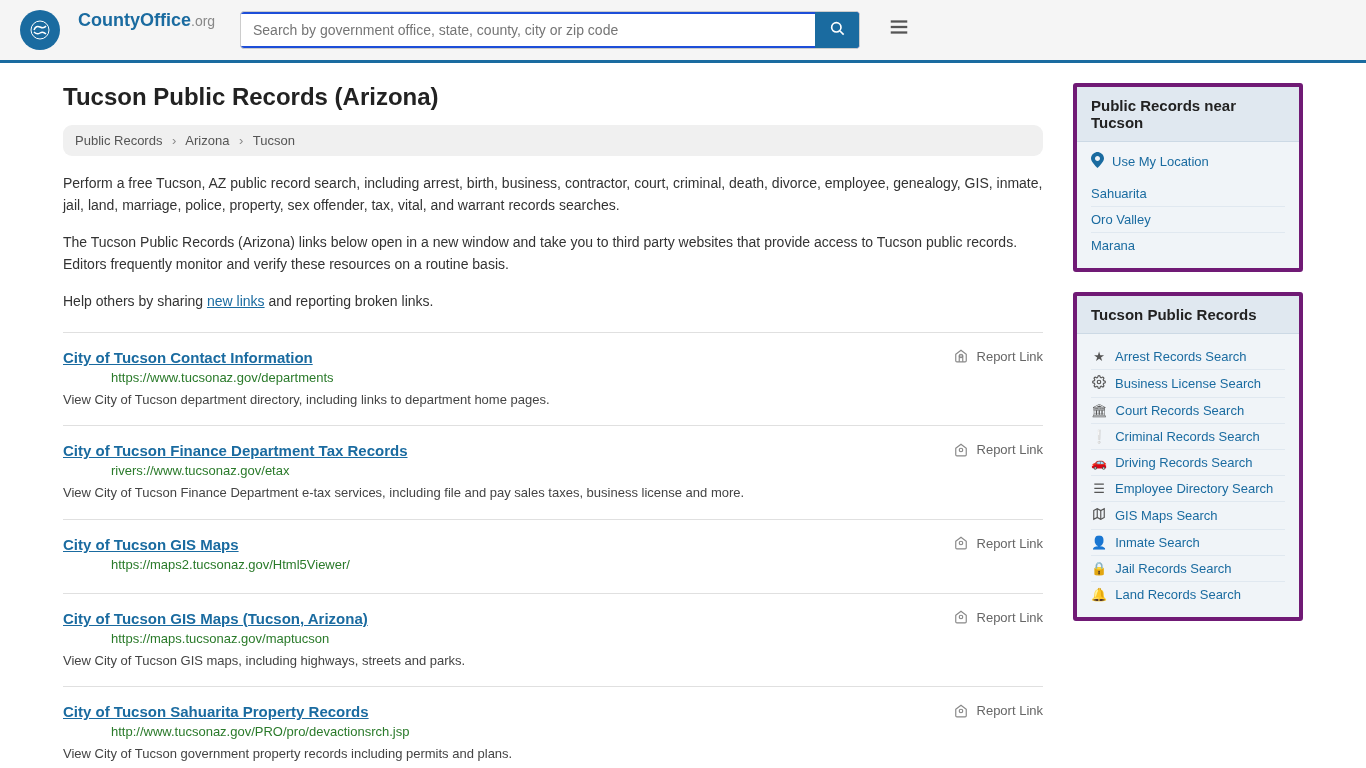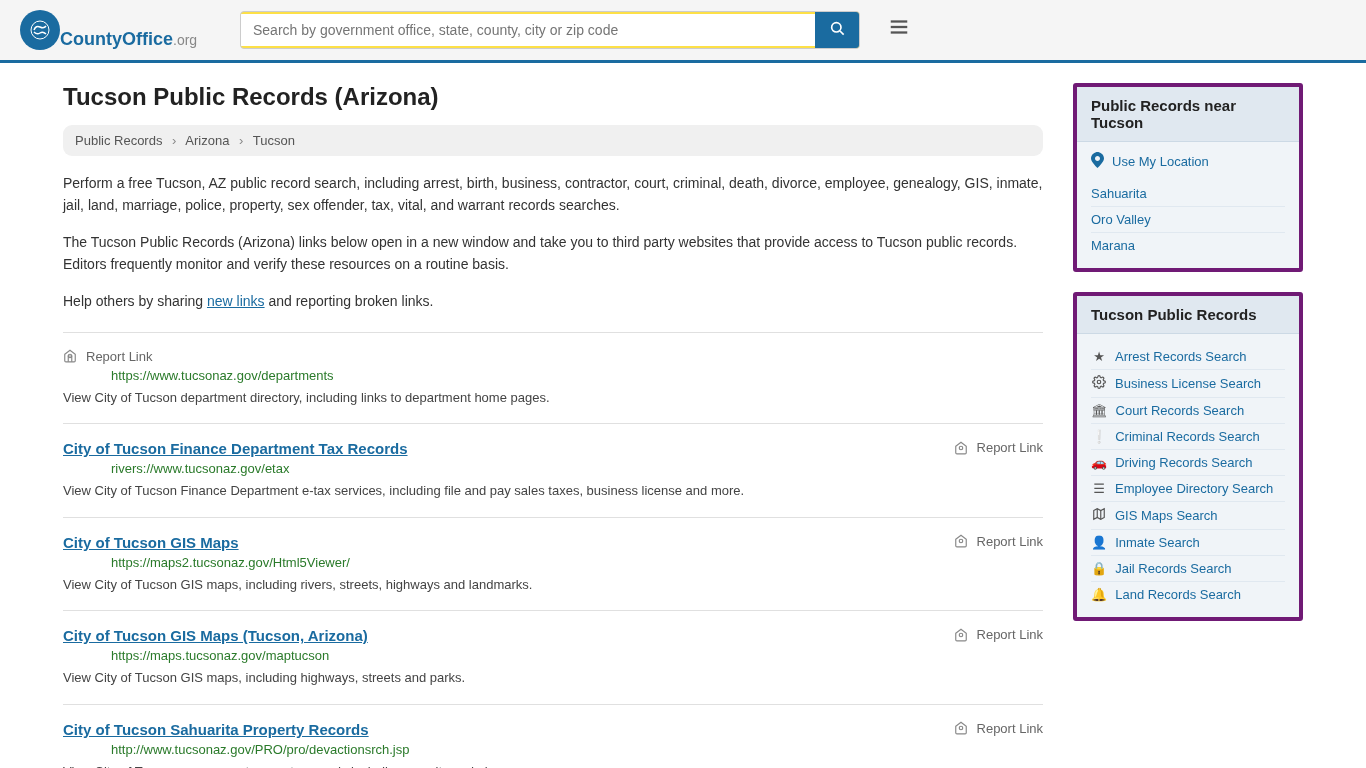--- a/index.html
+++ b/index.html
@@ -9,22 +9,22 @@
     .header {
       background: #f5f5f5;
       border-bottom: 3px solid #1a6ba0;
       padding: 10px 20px;
       display: flex;
       align-items: center;
       gap: 20px;
     }
     .logo-area {
       display: flex;
-      align-items: flex-end;
-      gap: 0;
+      align-items: flex-start;
+      gap: 18px;
       min-width: 200px;
     }
     .logo-circle {
       width: 40px;
       height: 40px;
       background: #1a6ba0;
       border-radius: 50%;
       display: flex;
       align-items: center;
       justify-content: center;
@@ -39,21 +39,21 @@
     .logo-text span {
       color: #1a6ba0;
     }
     .search-bar {
       flex: 1;
       display: flex;
       align-items: center;
       border: 1px solid #ccc;
       border-radius: 4px;
       overflow: hidden;
-      background: #fde047;
+      background: #1d4ed8;
       max-width: 620px;
     }
     .search-bar input {
       flex: 1;
       border: none;
       padding: 8px 12px;
       font-size: 14px;
       outline: none;
       color: #999;
     }
@@ -287,20 +287,21 @@
       <span>The Tucson Public Records (Arizona) links below open in a new window and take you to third party websites that provide access to Tucson public records. Editors frequently monitor and verify these resources on a routine basis.</span>
     </div>
     <div class="description-block">
       <span>Help others by sharing </span><a href="#">new links</a><span> and reporting broken links.</span>
     </div>
 
     <div class="record-list">
 
       <div class="record-item">
         <div class="record-item-header">
+          <a class="record-title" href="#">City of Tucson Contact Information</a>
           <button class="report-link-btn">
             <svg width="14" height="14" viewBox="0 0 24 24" fill="none" stroke="#888" stroke-width="2">
                 <circle cx="12" cy="12" r="3"></circle>
                 <path d="M3 9l9-7 9 7v11a2 2 0 0 1-2 2H5a2 2 0 0 1-2-2z"></path>
                 <polyline points="9 22 9 12 15 12 15 22"></polyline>
               </svg>
             <span>Report Link</span>
           </button>
         </div>
         <div class="record-url">https://www.tucsonaz.gov/departments</div>
@@ -327,21 +328,20 @@
           <a class="record-title" href="#">City of Tucson GIS Maps</a>
           <button class="report-link-btn">
             <svg width="14" height="14" viewBox="0 0 24 24" fill="none" stroke="#888" stroke-width="2">
                 <circle cx="12" cy="12" r="3"></circle>
                 <path d="M3 9l9-7 9 7v11a2 2 0 0 1-2 2H5a2 2 0 0 1-2-2z"></path>
               </svg>
             <span>Report Link</span>
           </button>
         </div>
         <div class="record-url">https://maps2.tucsonaz.gov/Html5Viewer/</div>
-        <div class="record-desc">View City of Tucson GIS maps, including rivers, streets, highways and landmarks.</div>
       </div>
 
       <div class="record-item">
         <div class="record-item-header">
           <a class="record-title" href="#">City of Tucson GIS Maps (Tucson, Arizona)</a>
           <button class="report-link-btn">
             <svg width="14" height="14" viewBox="0 0 24 24" fill="none" stroke="#888" stroke-width="2">
                 <circle cx="12" cy="12" r="3"></circle>
                 <path d="M3 9l9-7 9 7v11a2 2 0 0 1-2 2H5a2 2 0 0 1-2-2z"></path>
               </svg>

